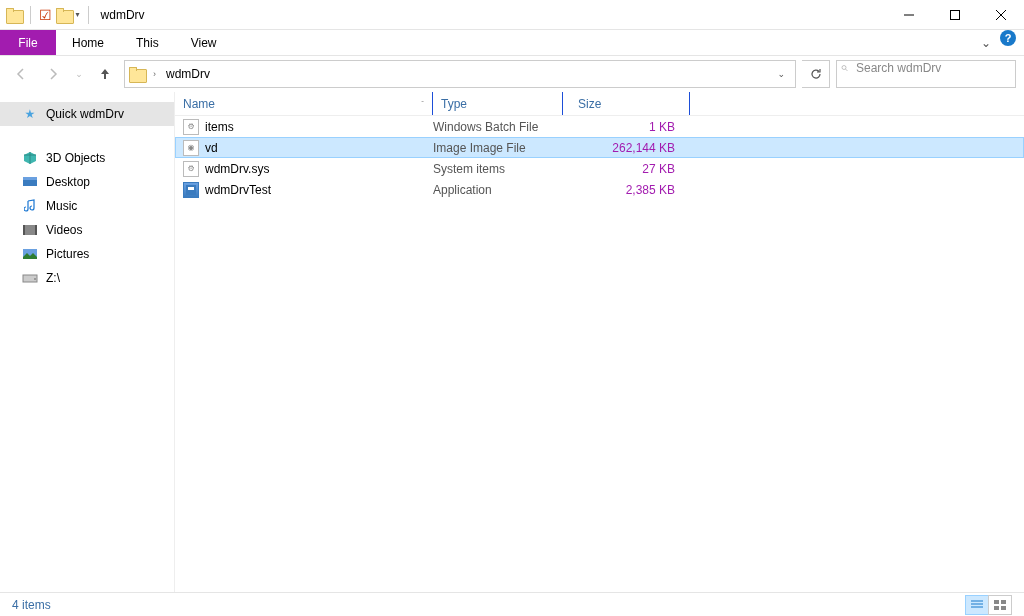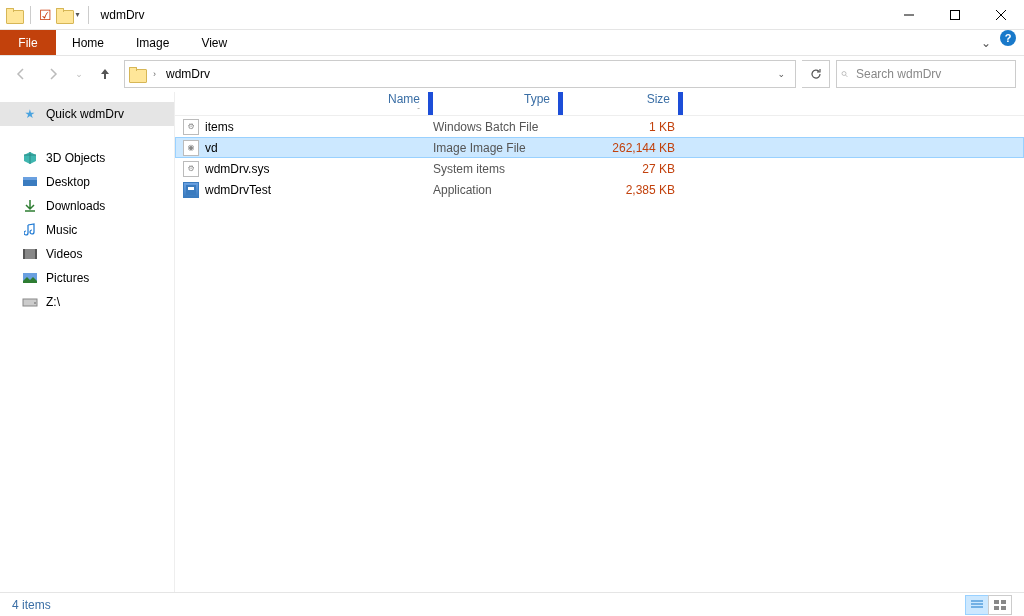--- a/index.html
+++ b/index.html
@@ -13,37 +13,37 @@
   .titlebar .winbtn { width: 46px; height: 30px; display: flex; align-items: center; justify-content: center; }
   .icon-folder { width: 16px; height: 14px; display: inline-block; position: relative; }
   .icon-folder::before { content: ""; position: absolute; top: 2px; left: 0; width: 16px; height: 12px; background: #ffe699; border: 1px solid #d6b656; border-radius: 1px; }
   .icon-folder::after { content: ""; position: absolute; top: 0; left: 0; width: 6px; height: 3px; background: #ffe699; border: 1px solid #d6b656; border-bottom: none; border-radius: 1px 1px 0 0; }
   .qat .sep { width: 1px; height: 18px; background: #ccc; margin: 0 4px; }
   .qat .check { color: #c83200; font-size: 14px; }
   .qat .caret { font-size: 8px; color: #555; }
 
   
   .ribbon { height: 26px; display: flex; align-items: stretch; border-bottom: 1px solid #e5e5e5; }
-  .ribbon .file-tab { background: #c2410c; color: #fff; width: 56px; display: flex; align-items: center; justify-content: center; font-size: 12px; }
+  .ribbon .file-tab { background: #a21caf; color: #fff; width: 56px; display: flex; align-items: center; justify-content: center; font-size: 12px; }
   .ribbon .tab { padding: 0 16px; display: flex; align-items: center; font-size: 12px; }
   .ribbon .spacer { flex: 1; }
   .ribbon .rightbtn { width: 28px; display: flex; align-items: center; justify-content: center; color: #555; }
   .ribbon .help { width: 16px; height: 16px; border-radius: 50%; background: #1979ca; color: #fff; display: flex; align-items: center; justify-content: center; font-size: 11px; font-weight: bold; margin-right: 8px; }
 
   
   .navbar { height: 36px; display: flex; align-items: center; padding: 4px 8px; gap: 6px; }
   .navbar .navbtn { width: 26px; height: 26px; display: flex; align-items: center; justify-content: center; color: #888; font-size: 14px; }
   .navbar .navbtn.enabled { color: #333; }
   .navbar .addressbar { flex: 1; height: 28px; border: 1px solid #ccc; display: flex; align-items: center; padding: 0 4px; gap: 6px; }
   .navbar .addressbar .crumb { padding: 0 2px; }
   .navbar .addressbar .arrow { color: #666; font-size: 9px; padding: 0 2px; }
   .navbar .addressbar .spacer { flex: 1; }
   .navbar .addressbar .dd { color: #555; font-size: 9px; padding: 0 6px; }
   .navbar .refresh { width: 28px; height: 28px; border: 1px solid #ccc; border-left: none; display: flex; align-items: center; justify-content: center; color: #555; }
-  .navbar .searchbox { width: 180px; height: 28px; border: 1px solid #ccc; display: flex; align-items: center; padding: 0 4px; gap: 8px; color: #888; }
+  .navbar .searchbox { width: 180px; height: 28px; border: 1px solid #ccc; display: flex; align-items: flex-start; padding: 0 4px; gap: 8px; color: #888; }
   .navbar .searchbox input { border: none; outline: none; flex: 1; color: #555; }
   .navbar .searchbox input::placeholder { color: #888; }
 
   
   .bodyarea { flex: 1; display: flex; overflow: hidden; }
 
   
   .navpane { width: 175px; border-right: 1px solid #eee; padding-top: 10px; overflow-y: auto; }
   .navpane .item { display: flex; align-items: center; height: 24px; padding-left: 22px; gap: 8px; cursor: default; }
   .navpane .item.top { padding-left: 22px; }
@@ -60,31 +60,31 @@
   .ico-down { color: #2e7d32; }
   .ico-music { color: #1976d2; }
   .ico-pic { color: #2e7d32; }
   .ico-vid { color: #555; }
   .ico-disk { color: #888; }
   .ico-net { color: #3a7bbf; }
 
   
   .filelist { flex: 1; display: flex; flex-direction: column; }
   .headers { height: 24px; display: flex; align-items: center; border-bottom: 1px solid #eee; color: #3a6ea5; font-size: 12px; }
-  .headers .col { padding: 0 8px; border-right: 5px solid #1d4ed8; height: 100%; display: flex; align-items: flex-end; flex-direction: column; }
+  .headers .col { padding: 0 8px; border-right: 1px solid #1d4ed8; height: 100%; display: flex; align-items: center; }
   .col-name { width: 258px; }
   .col-type { width: 130px; }
-  .col-size { width: 120px; justify-content: flex-start; }
+  .col-size { width: 120px; justify-content: flex-start; margin-left: 7px; }
   .headers .sort { margin-left: auto; color: #888; font-size: 8px; }
   .rows { flex: 1; }
   .row { height: 21px; display: flex; align-items: center; padding-left: 8px; }
   .row.selected { background: #cce8ff; border: 1px solid #99d1ff; padding-left: 7px; }
   .row .rname { width: 250px; display: flex; align-items: center; gap: 6px; }
   .row .rtype { width: 130px; color: #555; }
-  .row .rsize { width: 120px; text-align: right; color: #c2410c; padding-right: 8px; }
+  .row .rsize { width: 120px; text-align: right; color: #a21caf; padding-right: 8px; }
   .ficon { width: 16px; height: 16px; display: inline-flex; align-items: center; justify-content: center; border: 1px solid #bbb; background: #fff; font-size: 8px; color: #888; }
   .ficon.app { background: linear-gradient(#6aa0e0,#3a7bbf); border-color: #3a7bbf; }
 
   
   .statusbar { height: 24px; border-top: 1px solid #e5e5e5; display: flex; align-items: center; padding: 0 12px; color: #3a6ea5; font-size: 12px; }
   .statusbar .spacer { flex: 1; }
   .statusbar .viewbtn { width: 24px; height: 20px; border: 1px solid #ccc; margin-left: -1px; display: flex; align-items: center; justify-content: center; color: #555; font-size: 10px; }
   .statusbar .viewbtn.active { background: #cce8ff; border-color: #99d1ff; color: #1979ca; }
 
   svg { display: block; }
@@ -117,21 +117,21 @@
     <svg width="10" height="10" viewBox="0 0 10 10">
         <line x1="0" y1="0" x2="10" y2="10" stroke="#000"></line>
         <line x1="10" y1="0" x2="0" y2="10" stroke="#000"></line>
       </svg>
   </div>
 </div>
 
 <div class="ribbon">
   <div class="file-tab">File</div>
   <div class="tab">Home</div>
-  <div class="tab">Image</div>
+  <div class="tab">This</div>
   <div class="tab">View</div>
   <div class="spacer"></div>
   <div class="rightbtn">⌄</div>
   <div class="help">?</div>
 </div>
 
 <div class="navbar">
   <div class="navbtn">
     <svg width="16" height="16" viewBox="0 0 16 16">
         <path d="M10 3 L5 8 L10 13" fill="none" stroke="#bbb" stroke-width="1.5"></path>
@@ -188,28 +188,20 @@
       <span>3D Objects</span>
     </div>
     <div class="item child">
       <span class="ico ico-desktop">
         <svg width="16" height="12" viewBox="0 0 16 12">
             <rect x="1" y="1" width="14" height="9" fill="#3a7bbf"></rect>
             <rect x="1" y="1" width="14" height="3" fill="#6aa0e0"></rect>
           </svg>
       </span>
       <span>Desktop</span>
-    </div>
-    <div class="item child">
-      <span class="ico ico-down">
-        <svg width="14" height="14" viewBox="0 0 14 14">
-            <path d="M7 1 v8 M3 6 l4 4 l4 -4 M2 12 h10" stroke="#2e7d32" fill="none" stroke-width="1.5"></path>
-          </svg>
-      </span>
-      <span>Downloads</span>
     </div>
     <div class="item child">
       <span class="ico ico-music">
         <svg width="12" height="14" viewBox="0 0 12 14">
             <path d="M4 2 v8 a2 2 0 1 1-2-2 M4 2 l6-1 v8 a2 2 0 1 1-2-2" fill="none" stroke="#1976d2" stroke-width="1.2"></path>
           </svg>
       </span>
       <span>Music</span>
     </div>
     <div class="item child">

